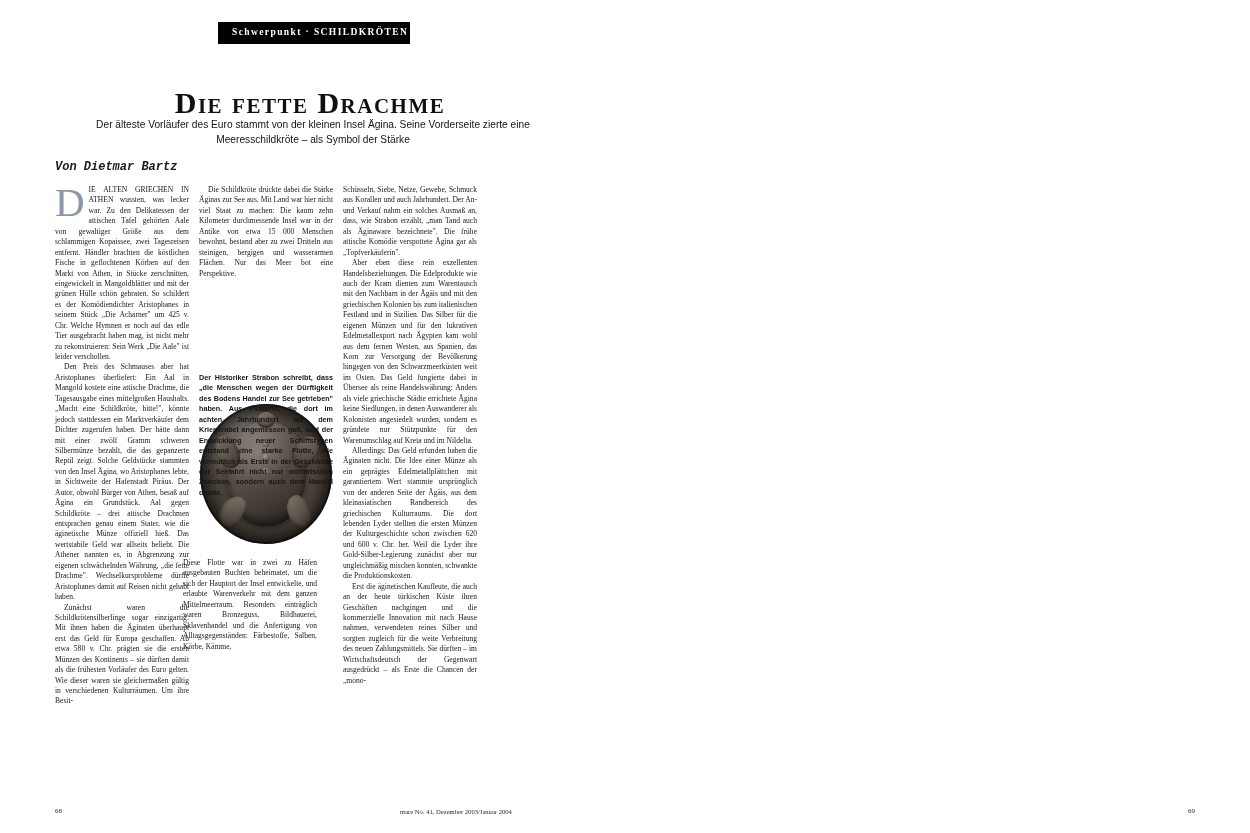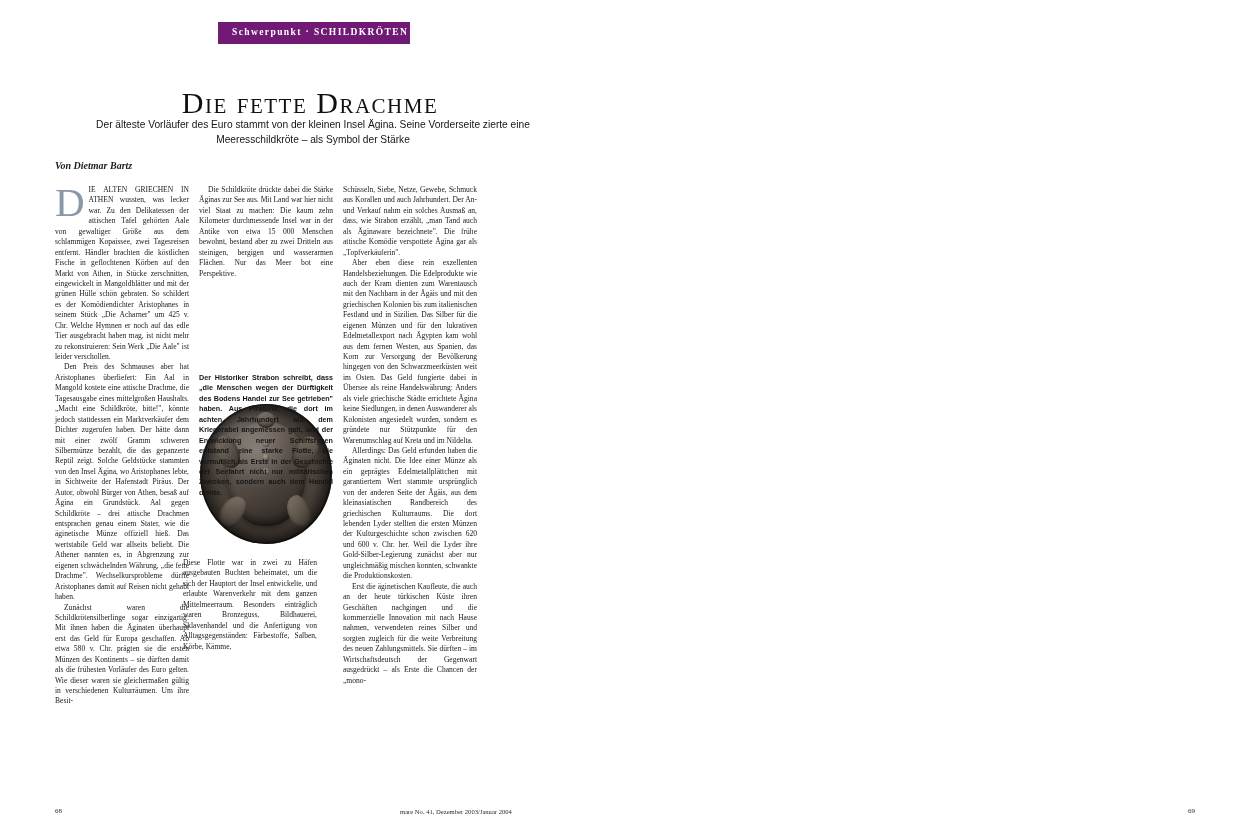--- a/index.html
+++ b/index.html
@@ -5,61 +5,61 @@
   html,body{margin:0;padding:0;background:#fff;}
   body{width:1250px;height:833px;overflow:hidden;font-family:"Liberation Serif",serif;color:#1a1a1a;}
   .spread{position:relative;width:1250px;height:833px;background:#ffffff;}
   .page{position:absolute;top:0;height:833px;width:625px;background:#fff;}
   .page-left{left:0;}
   .page-right{left:625px;}
 
   
   .runhead{
     position:absolute;
-    background:#701a75;
+    background:#000000;
     color:#ffffff;
     font-family:"Liberation Serif",serif;
     font-weight:bold;
     font-size:9.5px;
     letter-spacing:1.4px;
     padding:6px 14px 6px 14px;
     white-space:nowrap;
     box-sizing:border-box;
     line-height:1;
   }
   .runhead-left{left:218px;top:22px;width:192px;height:22px;}
   .runhead span{display:block;text-align:center;}
 
   
   .headline{
     position:absolute;left:50px;top:88px;width:520px;
     text-align:center;
     font-family:"Liberation Serif",serif;
     font-size:30px;
-    font-weight:normal;
+    font-weight:bold;
     letter-spacing:1.5px;
     color:#101010;
     font-variant:small-caps;
     line-height:1;
   }
   .deck{
     position:absolute;left:88px;top:118px;width:450px;
     text-align:center;
     font-family:"Liberation Sans",sans-serif;
     font-size:10.2px;
     font-weight:normal;
     line-height:1.45;
     color:#141414;
   }
   .byline{
     position:absolute;left:55px;top:160px;
-    font-family:Liberation Serif, serif;
+    font-family:Liberation Mono, monospace;
     font-style:italic;
     font-weight:bold;
-    font-size:10px;
+    font-size:12px;
     color:#1c1c1c;
   }
 
   
   .col{
     position:absolute;
     font-family:"Liberation Serif",serif;
     font-size:7.55px;
     line-height:1.385;
     text-align:justify;

